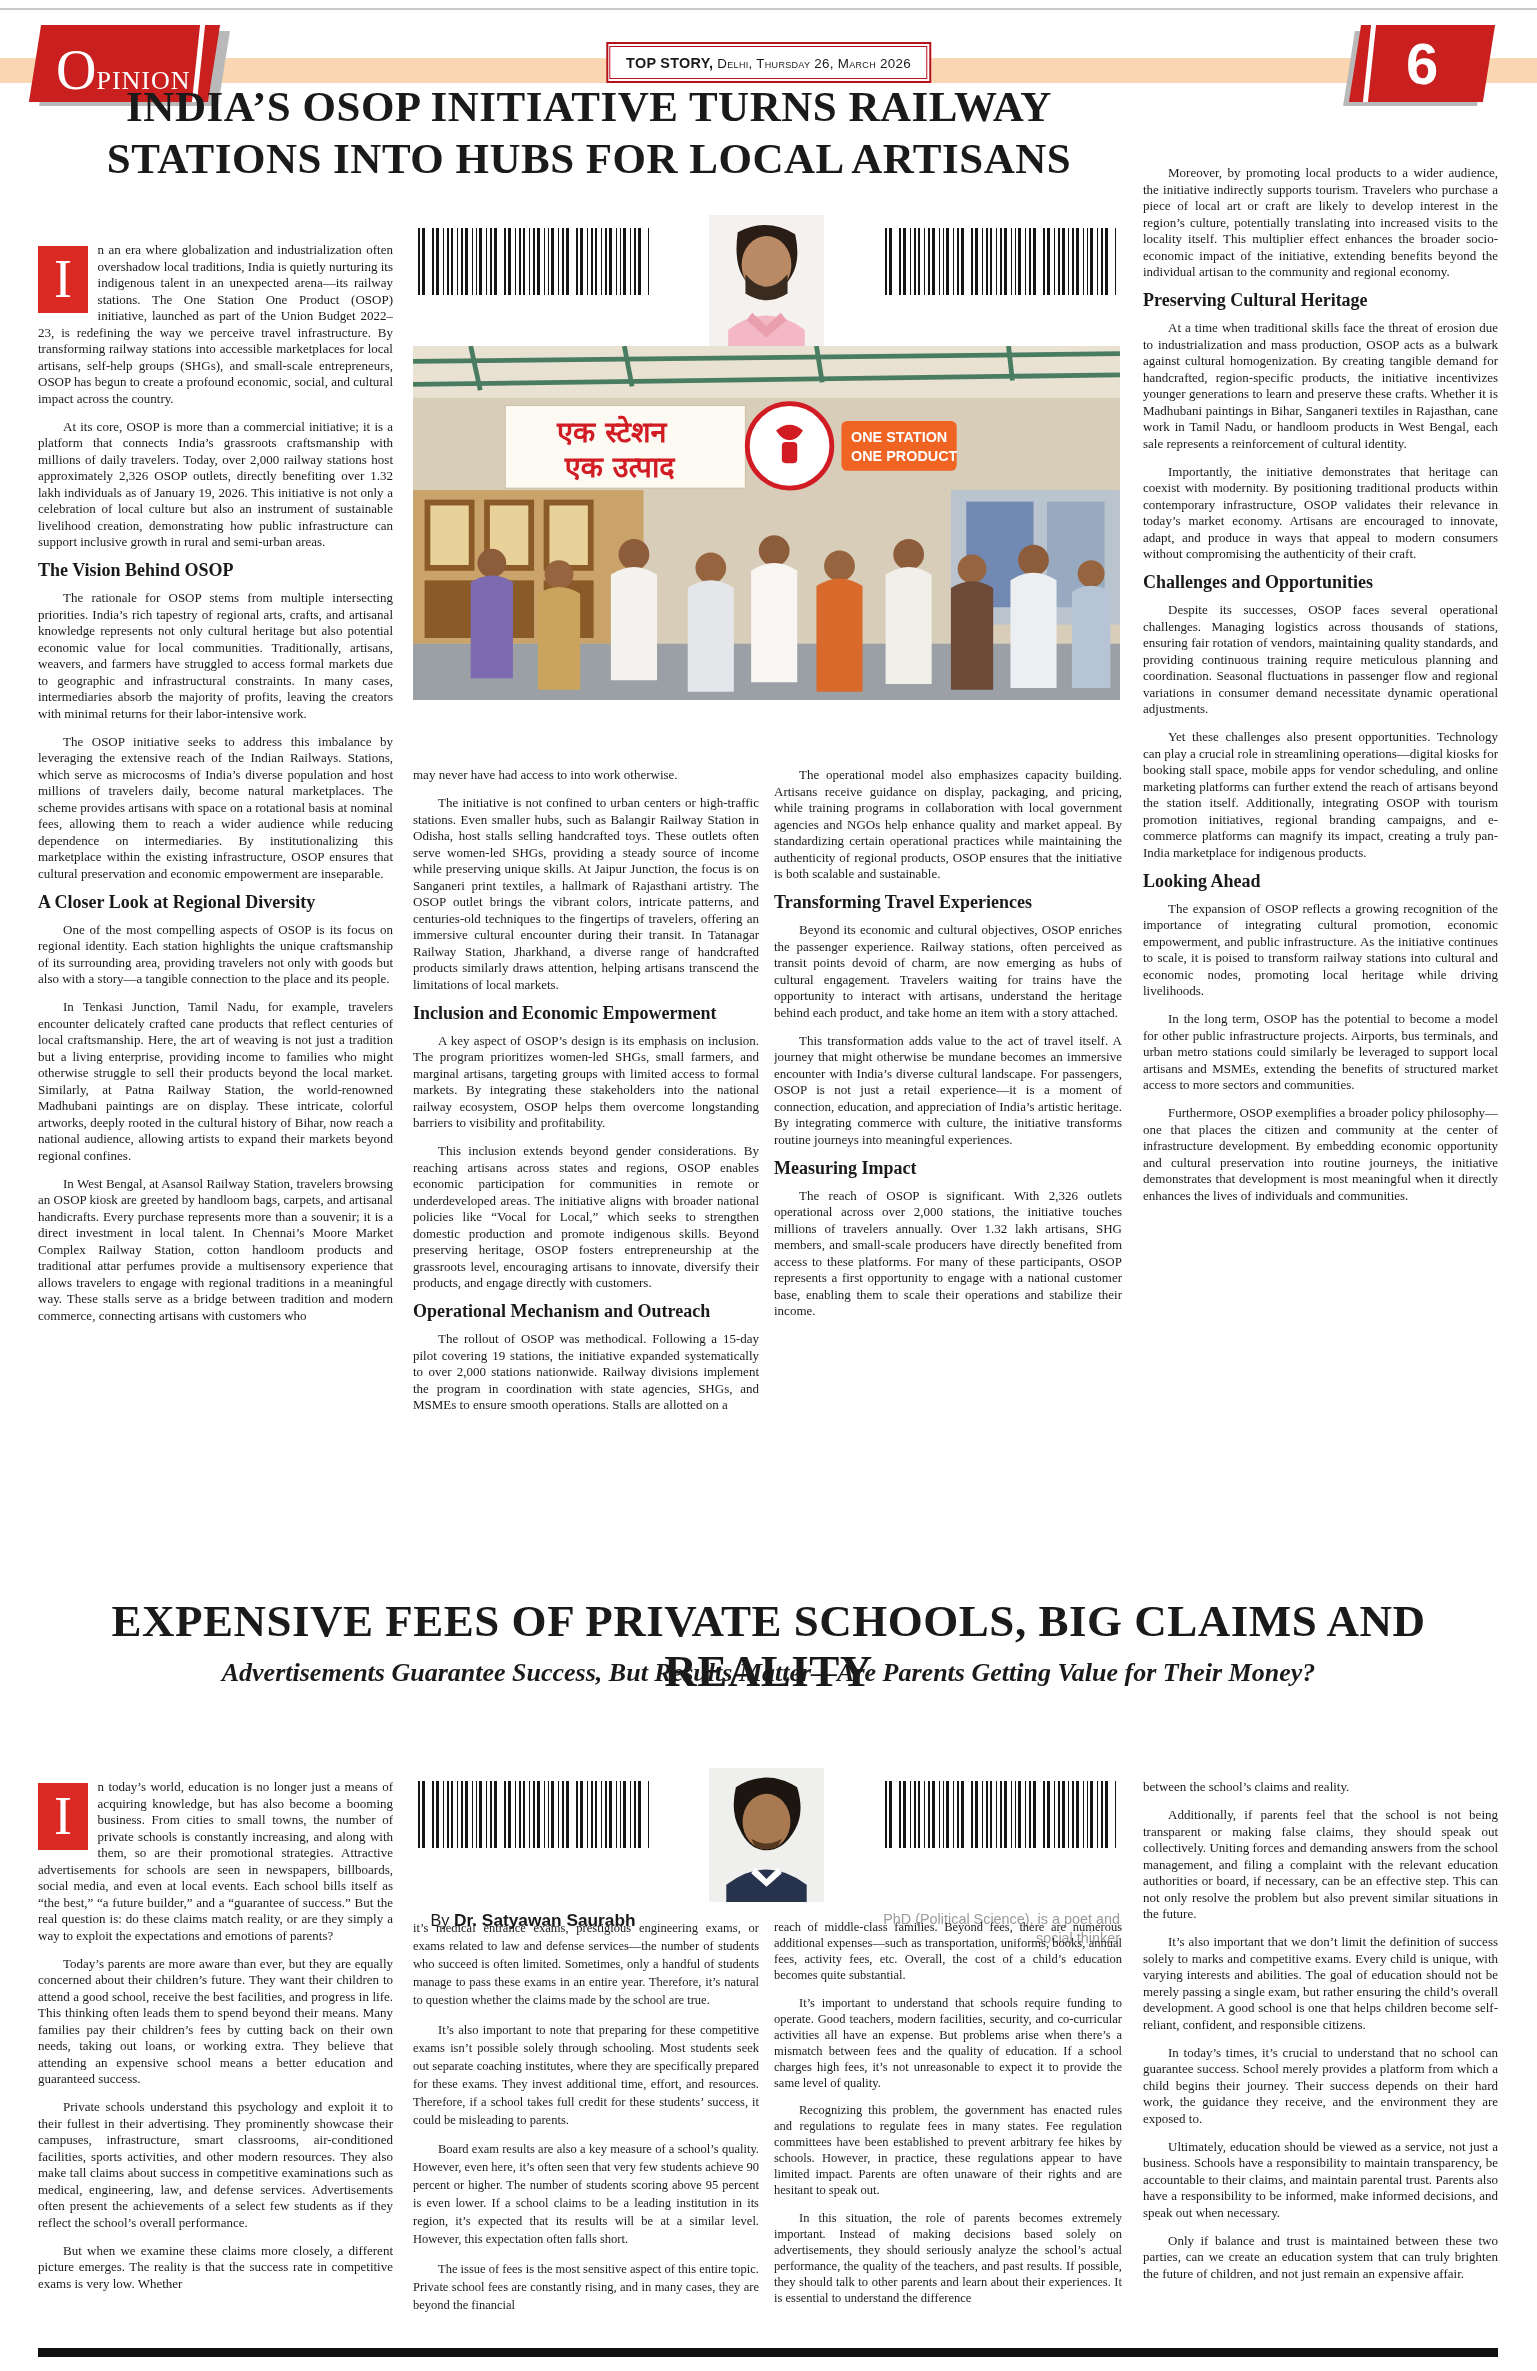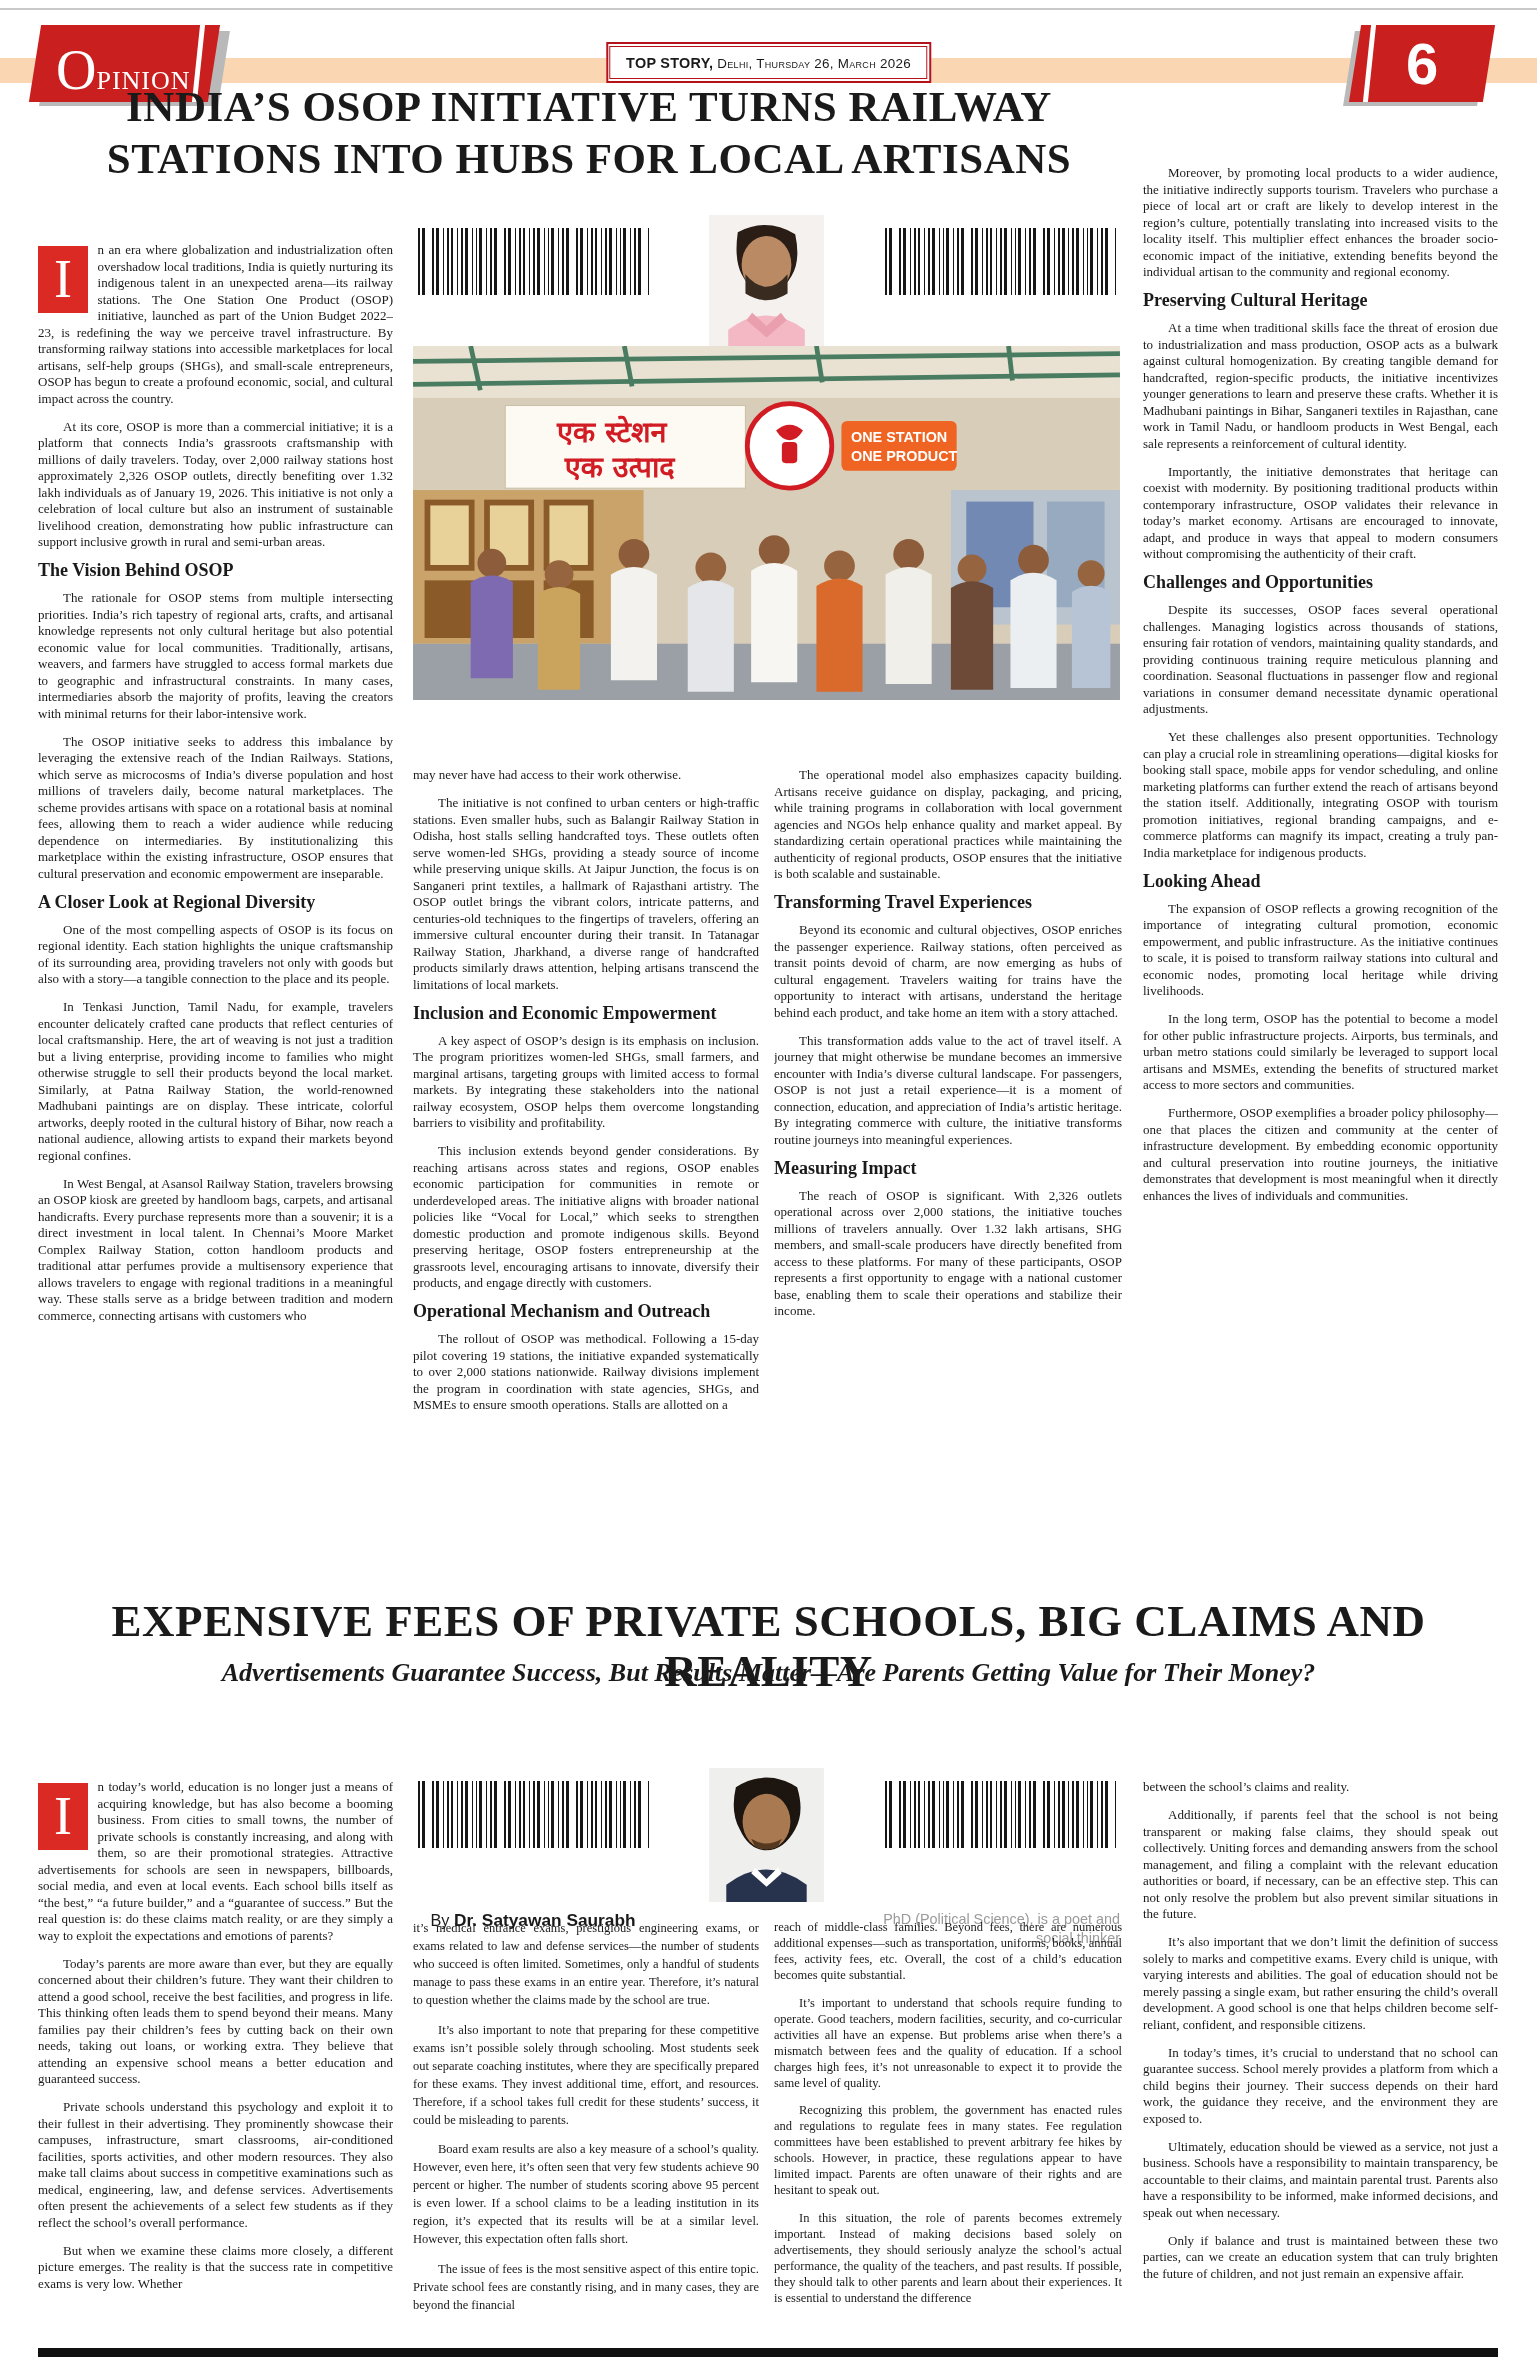--- a/index.html
+++ b/index.html
@@ -214,21 +214,21 @@
     <div class="h">The Vision Behind OSOP</div>
     <p class="p">The rationale for OSOP stems from multiple intersecting priorities. India’s rich tapestry of regional arts, crafts, and artisanal knowledge represents not only cultural heritage but also potential economic value for local communities. Traditionally, artisans, weavers, and farmers have struggled to access formal markets due to geographic and infrastructural constraints. In many cases, intermediaries absorb the majority of profits, leaving the creators with minimal returns for their labor-intensive work.</p>
     <p class="p">The OSOP initiative seeks to address this imbalance by leveraging the extensive reach of the Indian Railways. Stations, which serve as microcosms of India’s diverse population and host millions of travelers daily, become natural marketplaces. The scheme provides artisans with space on a rotational basis at nominal fees, allowing them to reach a wider audience while reducing dependence on intermediaries. By institutionalizing this marketplace within the existing infrastructure, OSOP ensures that cultural preservation and economic empowerment are inseparable.</p>
     <div class="h">A Closer Look at Regional Diversity</div>
     <p class="p">One of the most compelling aspects of OSOP is its focus on regional identity. Each station highlights the unique craftsmanship of its surrounding area, providing travelers not only with goods but also with a story—a tangible connection to the place and its people.</p>
     <p class="p">In Tenkasi Junction, Tamil Nadu, for example, travelers encounter delicately crafted cane products that reflect centuries of local craftsmanship. Here, the art of weaving is not just a tradition but a living enterprise, providing income to families who might otherwise struggle to sell their products beyond the local market. Similarly, at Patna Railway Station, the world-renowned Madhubani paintings are on display. These intricate, colorful artworks, deeply rooted in the cultural history of Bihar, now reach a national audience, allowing artists to expand their markets beyond regional confines.</p>
     <p class="p">In West Bengal, at Asansol Railway Station, travelers browsing an OSOP kiosk are greeted by handloom bags, carpets, and artisanal handicrafts. Every purchase represents more than a souvenir; it is a direct investment in local talent. In Chennai’s Moore Market Complex Railway Station, cotton handloom products and traditional attar perfumes provide a multisensory experience that allows travelers to engage with regional traditions in a meaningful way. These stalls serve as a bridge between tradition and modern commerce, connecting artisans with customers who</p>
   </div>
 
   <div class="col a1-colB">
-    <p class="p nocap">may never have had access to their work otherwise.</p>
+    <p class="p nocap">may never have had access to into work otherwise.</p>
     <p class="p">The initiative is not confined to urban centers or high-traffic stations. Even smaller hubs, such as Balangir Railway Station in Odisha, host stalls selling handcrafted toys. These outlets often serve women-led SHGs, providing a steady source of income while preserving unique skills. At Jaipur Junction, the focus is on Sanganeri print textiles, a hallmark of Rajasthani artistry. The OSOP outlet brings the vibrant colors, intricate patterns, and centuries-old techniques to the fingertips of travelers, offering an immersive cultural encounter during their transit. In Tatanagar Railway Station, Jharkhand, a diverse range of handcrafted products similarly draws attention, helping artisans transcend the limitations of local markets.</p>
     <div class="h">Inclusion and Economic Empowerment</div>
     <p class="p">A key aspect of OSOP’s design is its emphasis on inclusion. The program prioritizes women-led SHGs, small farmers, and marginal artisans, targeting groups with limited access to formal markets. By integrating these stakeholders into the national railway ecosystem, OSOP helps them overcome longstanding barriers to visibility and profitability.</p>
     <p class="p">This inclusion extends beyond gender considerations. By reaching artisans across states and regions, OSOP enables economic participation for communities in remote or underdeveloped areas. The initiative aligns with broader national policies like “Vocal for Local,” which seeks to strengthen domestic production and promote indigenous skills. Beyond preserving heritage, OSOP fosters entrepreneurship at the grassroots level, encouraging artisans to innovate, diversify their products, and engage directly with customers.</p>
     <div class="h">Operational Mechanism and Outreach</div>
     <p class="p">The rollout of OSOP was methodical. Following a 15-day pilot covering 19 stations, the initiative expanded systematically to over 2,000 stations nationwide. Railway divisions implement the program in coordination with state agencies, SHGs, and MSMEs to ensure smooth operations. Stalls are allotted on a</p>
   </div>
 
   <div class="col a1-colC">
     <p class="p">The operational model also emphasizes capacity building. Artisans receive guidance on display, packaging, and pricing, while training programs in collaboration with local government agencies and NGOs help enhance quality and market appeal. By standardizing certain operational practices while maintaining the authenticity of regional products, OSOP ensures that the initiative is both scalable and sustainable.</p>

